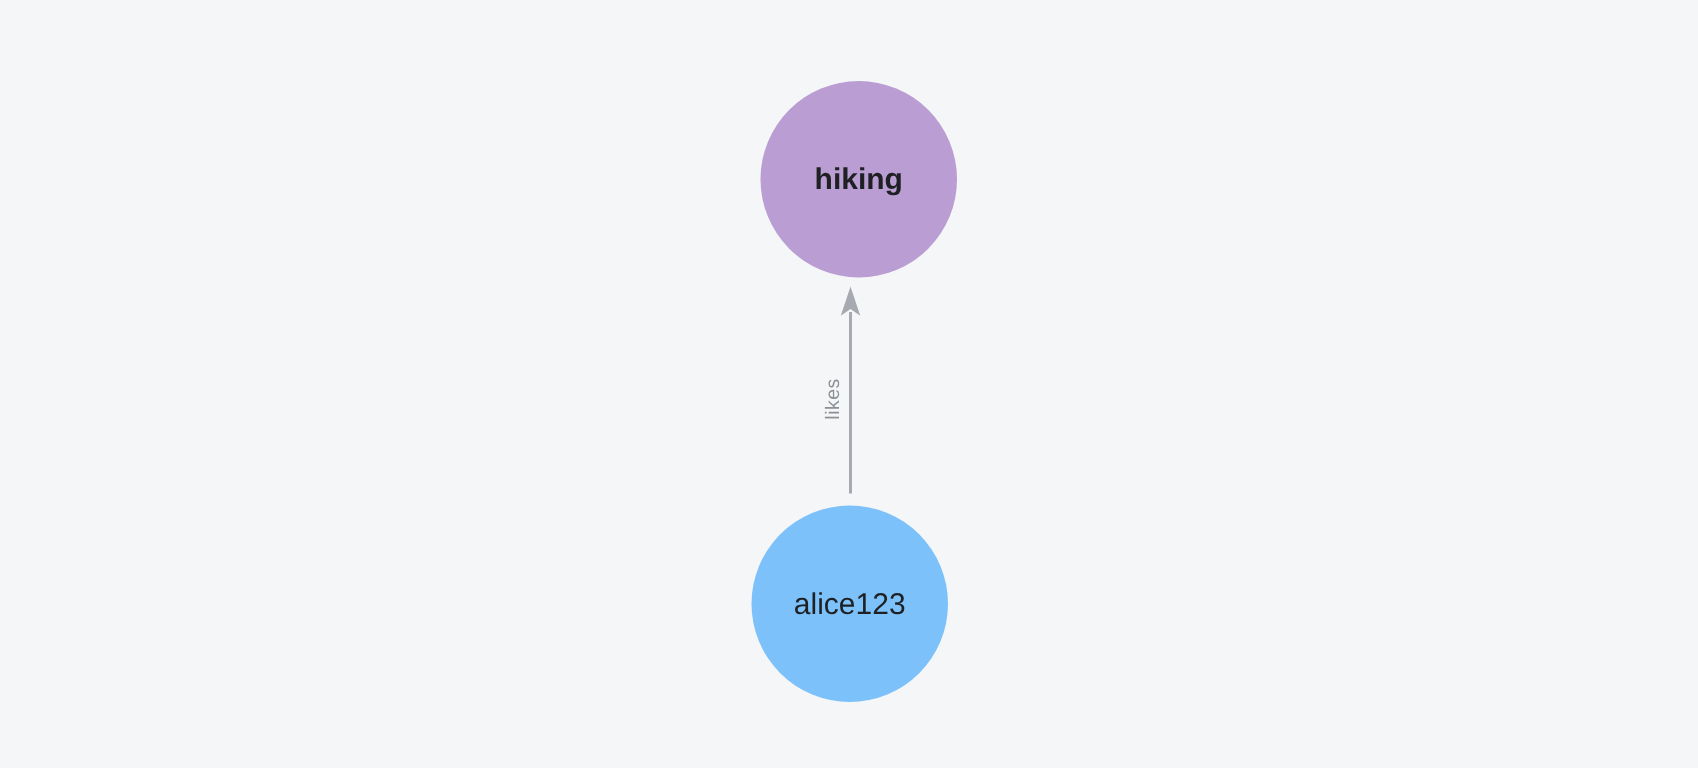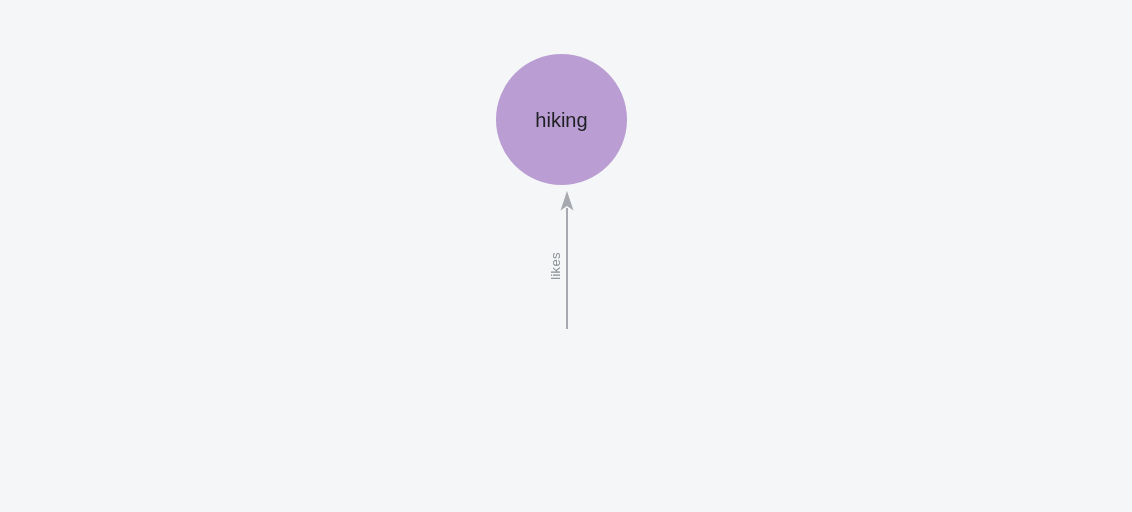--- a/index.html
+++ b/index.html
@@ -34,34 +34,37 @@
   }
   .node {
     position: absolute;
     width: 131px; height: 131px;
     border-radius: 50%;
     display: flex; align-items: center; justify-content: center;
     font-size: 20px;
     cursor: pointer;
     user-select: none;
   }
-  .node-hiking   { left: 496px; top: 54px; }
+  .node-hiking   { left: 507px; top: 54px; font-weight: bold; }
   .node-alice123 { left: 501px; top: 337px; }
   .node-label { line-height: 1; }
 </style>
 </head>
 <body>
 
 <div class="canvas" style="background-color: rgb(245, 246, 247);">
 
   <svg class="edge-svg" viewBox="0 0 1132 512" aria-hidden="true">
     <line class="edge-line" x1="567" y1="329" x2="567" y2="208" style="stroke: rgb(166, 169, 176);"></line>
     <polygon class="edge-arrowhead" points="567,191 560.5,210.5 567,206 573.5,210.5" style="fill: rgb(166, 169, 176);"></polygon>
   </svg>
 
   <div class="edge-label" style="color: rgb(139, 144, 150);">likes</div>
 
   <div class="node node-hiking" style="background-color: rgb(185, 157, 211); color: rgb(31, 32, 35);">
     <span class="node-label">hiking</span>
   </div>
 
+  <div class="node node-alice123" style="background-color: rgb(124, 193, 250); color: rgb(31, 32, 35);">
+    <span class="node-label">alice123</span>
+  </div>
 
 </div>
 
 </body></html>

